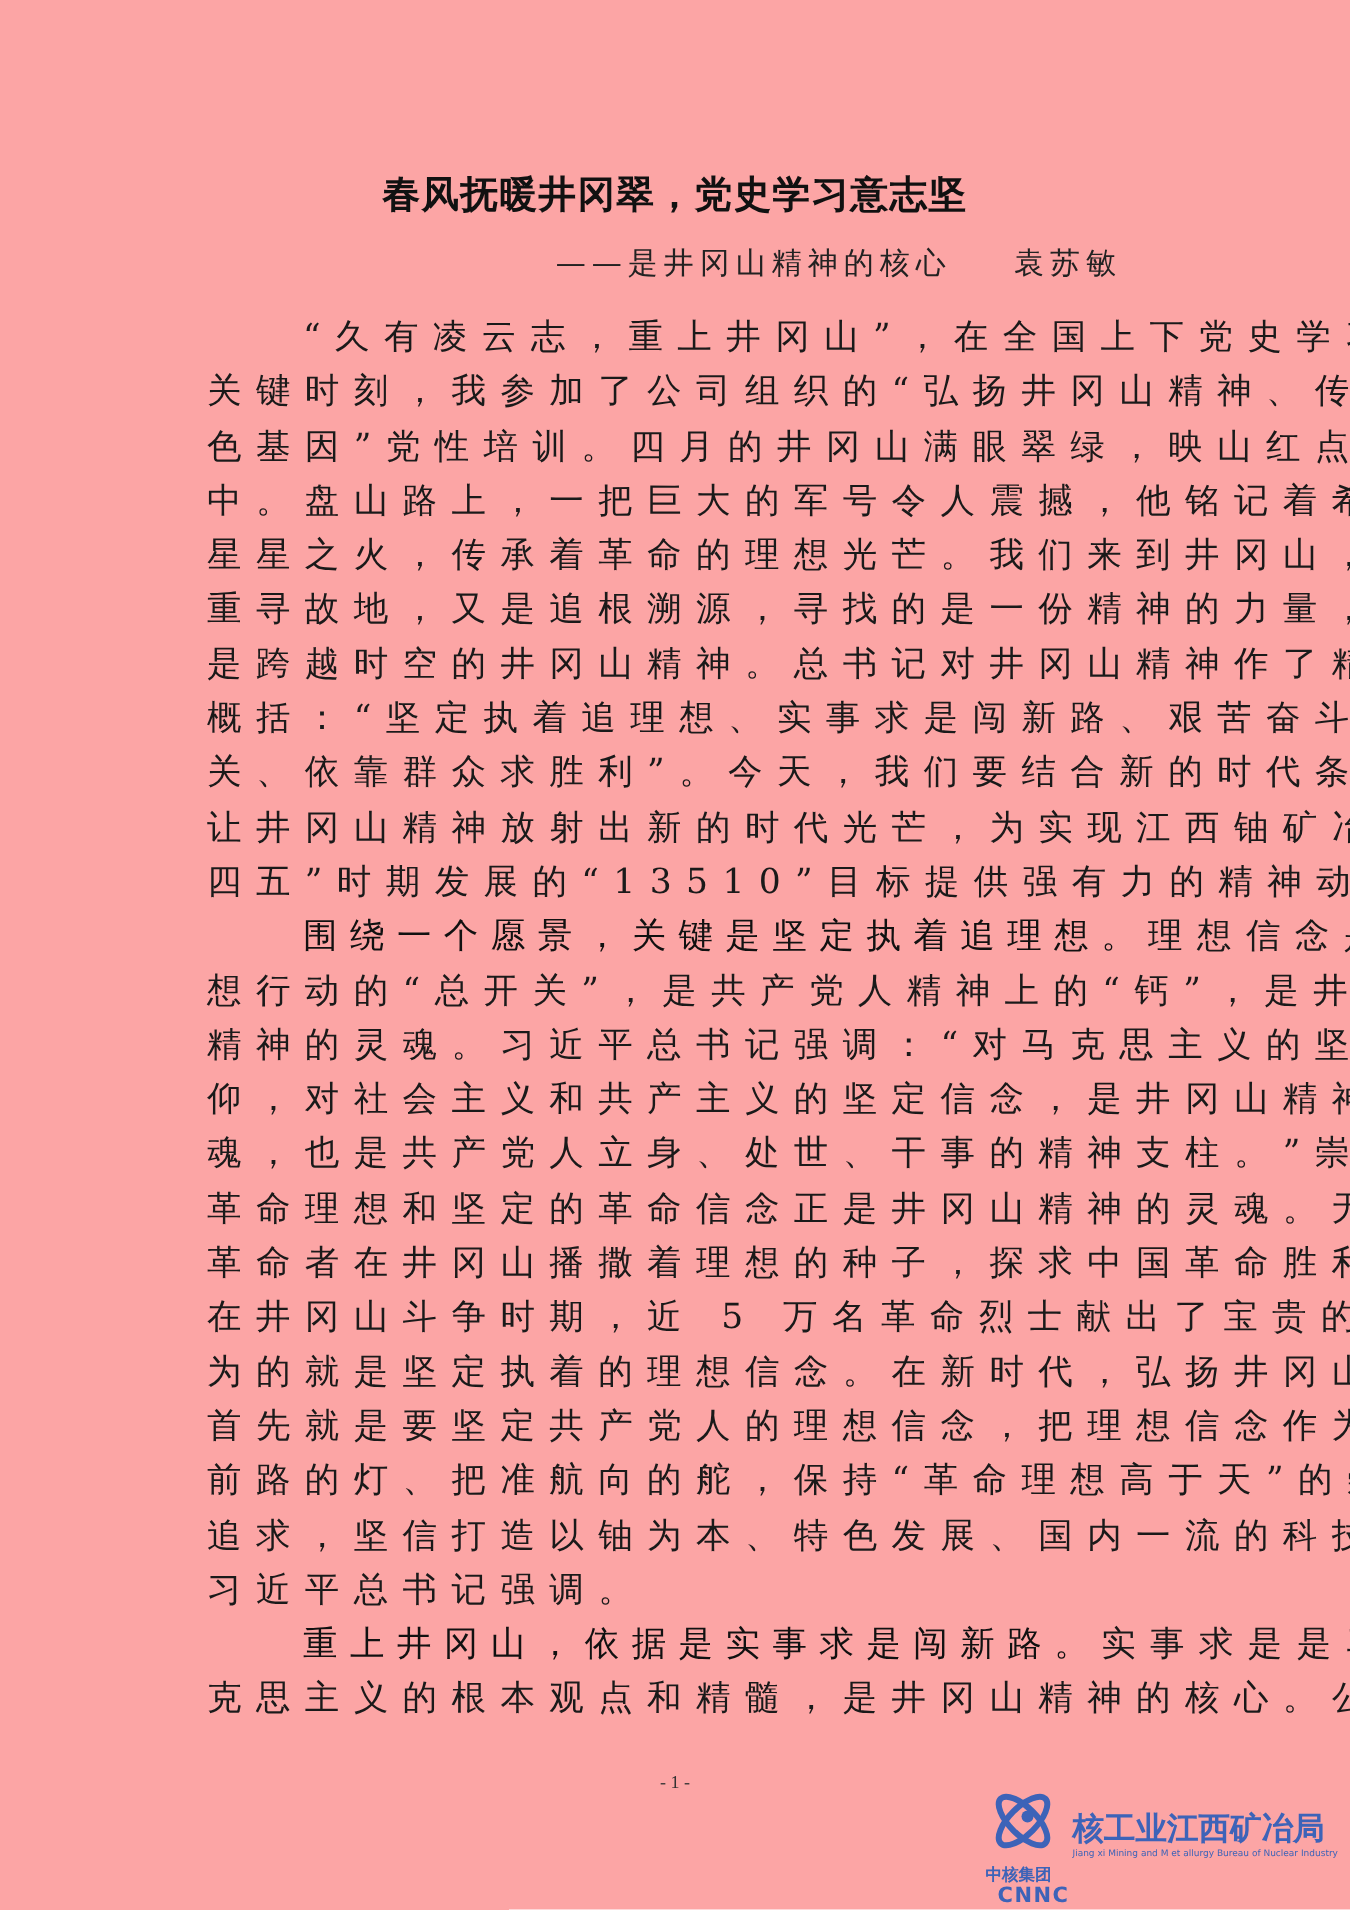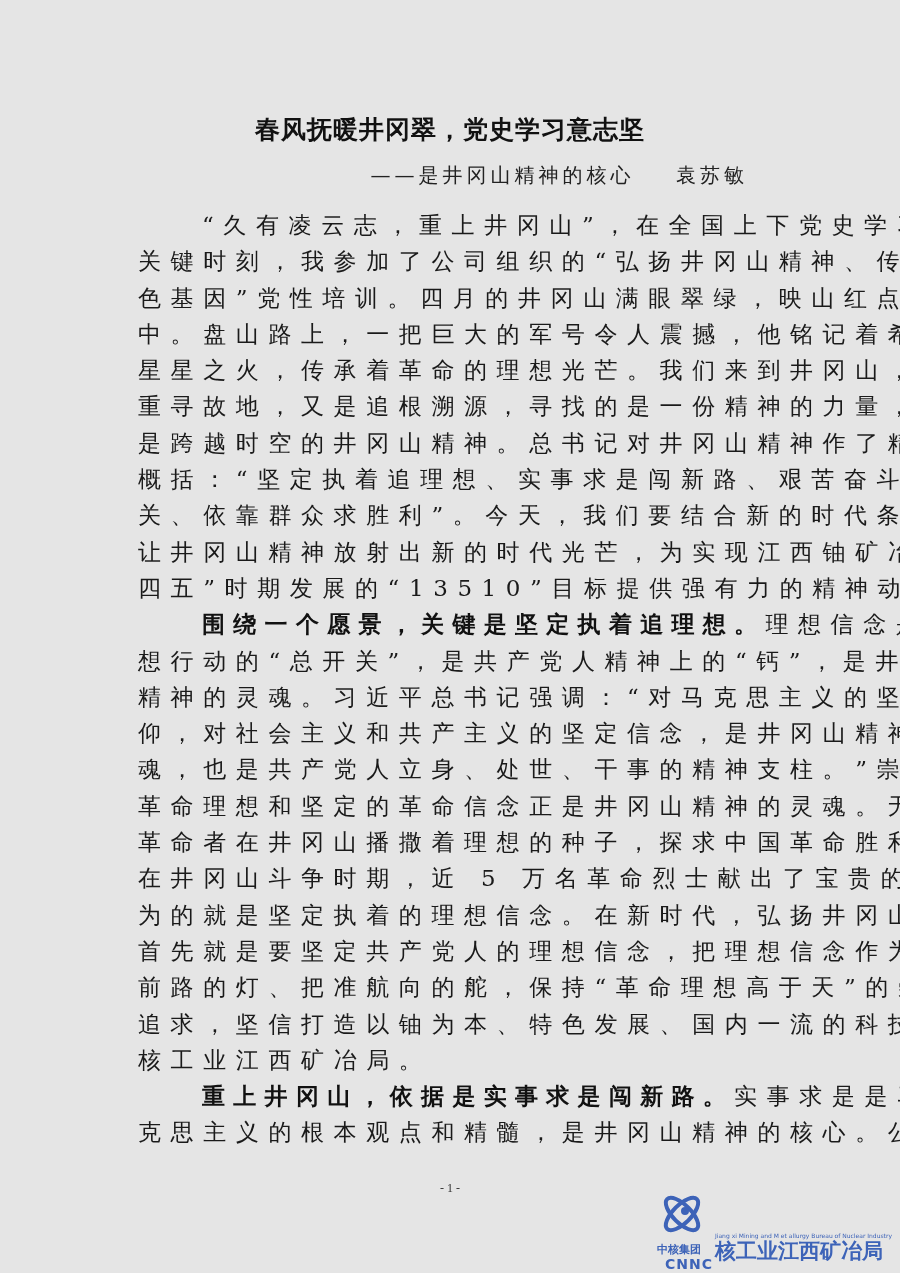--- a/index.html
+++ b/index.html
@@ -1,17 +1,17 @@
 <!DOCTYPE html>
 <html><head>
 <meta charset="utf-8">
 <style>
   html, body { margin: 0; padding: 0; background: #ffffff; }
   body { width: 900px; height: 1273px; position: relative; overflow: hidden; }
-  .page { position: absolute; left: 0; top: 0; width: 900px; height: 1273px; background: #e5e5e5; }
+  .page { position: absolute; left: 0; top: 0; width: 900px; height: 1273px; background: #fca5a5; }
   .title {
     position: absolute; left: 0; width: 900px; top: 113px;
     text-align: center;
     font-family: "DejaVu Serif", "Liberation Serif", serif;
     font-weight: bold; font-size: 25px; color: #111; letter-spacing: 1px;
   }
   .subtitle {
     position: absolute; right: 152px; top: 162px;
     font-family: "DejaVu Serif", "Liberation Serif", serif;
     font-size: 20px; color: #222; letter-spacing: 4px; white-space: pre;
@@ -19,38 +19,38 @@
   .body-text {
     position: absolute; left: 138px; top: 207px; width: 630px;
     font-family: "DejaVu Serif", "Liberation Serif", serif;
     font-size: 23px; color: #1a1a1a;
   }
   .line {
     height: 36.3px; line-height: 36.3px; white-space: nowrap;
     letter-spacing: 9.6px;
   }
   .indent { padding-left: 64px; }
-  .lead { font-family: "DejaVu Sans", "Liberation Sans", sans-serif; font-weight: bold; letter-spacing: 8.3px; color: #111; }
+  .lead { font-family: "DejaVu Sans", "Liberation Sans", sans-serif; font-weight: normal; letter-spacing: 8.3px; color: #111; }
   .page-number {
     position: absolute; left: 0; width: 900px; top: 1181px;
     text-align: center; font-family: "Liberation Serif", serif; font-size: 12px; color: #333;
   }
   .logo { position: absolute; left: 655px; top: 1192px; width: 245px; height: 78px; }
   .logo-mark { position: absolute; left: 0; top: 0; width: 62px; height: 78px; }
   .logo-cn {
     position: absolute; left: 2px; top: 50px; font-family: Liberation Sans, sans-serif;
     font-weight: bold; font-size: 11px; color: #3d63b8; letter-spacing: 0px;
   }
   .logo-en-short {
     position: absolute; left: 10px; top: 64px; font-family: "DejaVu Sans", sans-serif;
     font-weight: bold; font-size: 14px; color: #3d63b8; letter-spacing: 1px;
   }
   .logo-name {
     position: absolute; left: 60px; top: 13px; font-family: "DejaVu Sans", sans-serif;
-    font-weight: bold; font-size: 21px; color: #3d63b8; letter-spacing: 0px; margin-top: 32px;
+    font-weight: bold; font-size: 21px; color: #3d63b8; letter-spacing: 0px;
   }
   .logo-sub {
     position: absolute; left: 60px; top: 40px; font-family: "DejaVu Sans", sans-serif;
     font-size: 6px; color: #3d63b8; white-space: nowrap;
   }
 </style>
 </head>
 <body>
 
 <div class="page">
@@ -77,21 +77,21 @@
     <div class="line">精神的灵魂。习近平总书记强调：“对马克思主义的坚定信</div>
     <div class="line">仰，对社会主义和共产主义的坚定信念，是井冈山精神的灵</div>
     <div class="line">魂，也是共产党人立身、处世、干事的精神支柱。”崇高的</div>
     <div class="line">革命理想和坚定的革命信念正是井冈山精神的灵魂。无数的</div>
     <div class="line">革命者在井冈山播撒着理想的种子，探求中国革命胜利之路。</div>
     <div class="line">在井冈山斗争时期，近 5 万名革命烈士献出了宝贵的生命，</div>
     <div class="line">为的就是坚定执着的理想信念。在新时代，弘扬井冈山精神</div>
     <div class="line">首先就是要坚定共产党人的理想信念，把理想信念作为照亮</div>
     <div class="line">前路的灯、把准航向的舵，保持“革命理想高于天”的崇高</div>
     <div class="line">追求，坚信打造以铀为本、特色发展、国内一流的科技集团</div>
-    <div class="line">核工业江西矿冶局。</div>
+    <div class="line">习近平总书记强调。</div>
 
     <div class="line indent"><span class="lead">重上井冈山，依据是实事求是闯新路。</span><span>实事求是是马</span></div>
     <div class="line">克思主义的根本观点和精髓，是井冈山精神的核心。公司从</div>
   </div>
 
   <div class="page-number">- 1 -</div>
 
   <div class="logo">
     <svg class="logo-mark" viewBox="0 0 62 78" xmlns="http://www.w3.org/2000/svg">
       <g fill="none" stroke="#3d63b8" stroke-width="4" stroke-linecap="round">

